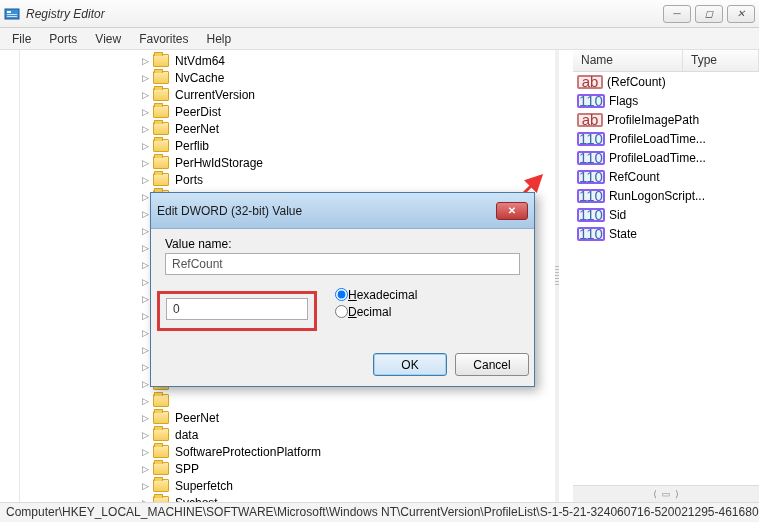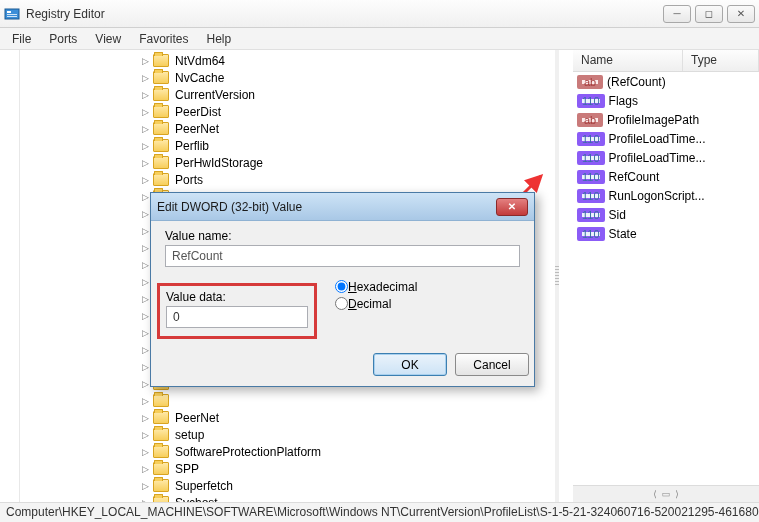--- a/index.html
+++ b/index.html
@@ -1,19 +1,19 @@
 <!DOCTYPE html>
 <html><head>
 <meta charset="utf-8">
 <style>
 * { box-sizing: border-box; margin: 0; padding: 0; font-family: "Segoe UI", Tahoma, sans-serif; font-size: 12px; }
 body { width: 759px; height: 522px; background: #fff; overflow: hidden; position: relative; }
 
 
-.titlebar { height: 28px; background: linear-gradient(#fdfdfd,#f0f0f0); border-bottom: 1px solid #d0d0d0; display: flex; align-items: center; padding: 0 4px; }
+.titlebar { height: 28px; background: linear-gradient(#fdfdfd,#f0f0f0); border-bottom: 1px solid #d0d0d0; display: flex; align-items: center; padding: 0 4px; font-style: italic; }
 .titlebar .app-icon { width: 16px; height: 16px; margin-right: 6px; display: inline-flex; }
 .titlebar .title { flex: 1; color: #333; }
 .winbtns { display: flex; gap: 4px; }
 .winbtn { width: 28px; height: 18px; border: 1px solid #a8a8a8; border-radius: 3px; background: linear-gradient(#fafafa,#e8e8e8); display: flex; align-items: center; justify-content: center; font-size: 10px; color: #555; cursor: default; }
 
 
 .menubar { height: 22px; background: #f4f4f4; border-bottom: 1px solid #e0e0e0; display: flex; align-items: center; padding: 0 4px; gap: 2px; }
 .menuitem { padding: 2px 8px; color: #333; cursor: default; }
 
 
@@ -32,32 +32,32 @@
 .splitter-grip { position: absolute; top: 50%; left: 0; width: 4px; height: 20px; margin-top:-10px; background: repeating-linear-gradient(#bbb,#bbb 1px,transparent 1px,transparent 3px); }
 
 
 .rightpane { flex: 1; background: #fff; display: flex; flex-direction: column; overflow: hidden; padding-left: 14px; }
 .listhdr { height: 22px; background: linear-gradient(#fdfdfd,#efefef); border-bottom: 1px solid #dcdcdc; display: flex; }
 .listhdr .col { padding: 3px 8px; border-right: 1px solid #e0e0e0; color: #333; }
 .col-name { flex: 0 0 110px; }
 .col-type { flex: 1; }
 .listbody { flex:1; overflow:auto; }
 .listrow { display: flex; align-items: center; height: 19px; padding-left: 4px; }
-.listrow .vicon { width: 28px; height: 14px; margin-right: 4px; display:inline-flex; align-items:center; justify-content:center; font-size:11px; border:5px solid #8b5cf6; background:#eaf2fb; color:#3b6ea5; border-radius:2px;}
+.listrow .vicon { width: 28px; height: 14px; margin-right: 4px; display:inline-flex; align-items:center; justify-content:center; font-size:15px; border:2px solid #8b5cf6; background:#eaf2fb; color:#3b6ea5; border-radius:2px;}
 .listrow .vicon.str { border-color:#c97a7a; background:#fbeaea; color:#a53b3b;}
 .listrow .nm { flex: 0 0 108px; color:#000; white-space:nowrap; overflow:hidden; text-overflow:ellipsis;}
 .listrow .tp { flex:1; color:#000; white-space:nowrap; overflow:hidden;margin-left:44px;}
 .hscroll { height:17px; background:#f0f0f0; border-top:1px solid #dcdcdc; display:flex; align-items:center; justify-content:center; color:#888; font-size:9px;}
 
 
 .arrow { position:absolute; top:170px; right:212px; width:28px; height:28px; pointer-events:none; }
 
 
 .dialog { position:absolute; top:192px; left:150px; width:385px; height:195px; background:#f0f0f0; border:1px solid #4a7aa5; box-shadow: 4px 4px 10px rgba(0,0,0,0.3); }
-.dlg-titlebar { height:28px; background: linear-gradient(#cde3f6,#a9c8e6); border-bottom:1px solid #8fb2d3; display:flex; align-items:center; padding:0 6px; }
+.dlg-titlebar { height:36px; background: linear-gradient(#cde3f6,#a9c8e6); border-bottom:1px solid #8fb2d3; display:flex; align-items:center; padding:0 6px; }
 .dlg-title { flex:1; color:#1a1a1a; }
 .dlg-close { width:32px; height:18px; background: linear-gradient(#e48080,#c23a3a); border:1px solid #8a2a2a; border-radius:3px; display:flex; align-items:center; justify-content:center; color:#fff; font-weight:bold; font-size:10px; cursor:default;}
 .dlg-body { padding: 8px 14px; }
 .fld-label { color:#000; margin-bottom:2px; }
 .fld-input { width: 100%; height: 22px; border:1px solid #abadb3; background:#fff; padding:2px 6px; color:#333; }
 .fld-input[readonly] { background:#fff; color:#555;}
 .value-row { display:flex; gap:18px; margin-top:10px; }
 .value-col { flex:0 0 150px; }
 .base-col { flex:1; }
 .radio-row { display:flex; align-items:flex-start; margin:3px 0; }
@@ -210,21 +210,21 @@
           <span class="lbl"></span>
         </div>
         <div class="treerow">
           <span class="exp">▷</span>
           <span class="folder"></span>
           <span class="lbl">PeerNet</span>
         </div>
         <div class="treerow">
           <span class="exp">▷</span>
           <span class="folder"></span>
-          <span class="lbl">setup</span>
+          <span class="lbl">data</span>
         </div>
         <div class="treerow">
           <span class="exp">▷</span>
           <span class="folder"></span>
           <span class="lbl">SoftwareProtectionPlatform</span>
         </div>
         <div class="treerow">
           <span class="exp">▷</span>
           <span class="folder"></span>
           <span class="lbl">SPP</span>
@@ -313,21 +313,20 @@
   <div class="dlg-titlebar">
     <span class="dlg-title">Edit DWORD (32-bit) Value</span>
     <div class="dlg-close">✕</div>
   </div>
   <div class="dlg-body">
     <div class="fld-label">Value name:</div>
     <input class="fld-input" readonly="" value="RefCount" style="">
     <div class="value-row">
       <div class="value-col">
         <div class="highlight-box">
-          <div class="fld-label">Value data:</div>
           <input class="fld-input" value="0" style="">
         </div>
       </div>
       <div class="base-col">
         <div class="radio-row">
           <input type="radio" name="base" checked="" style="">
           <label><u>H</u><span>exadecimal</span></label>
         </div>
         <div class="radio-row">
           <input type="radio" name="base" style="">

